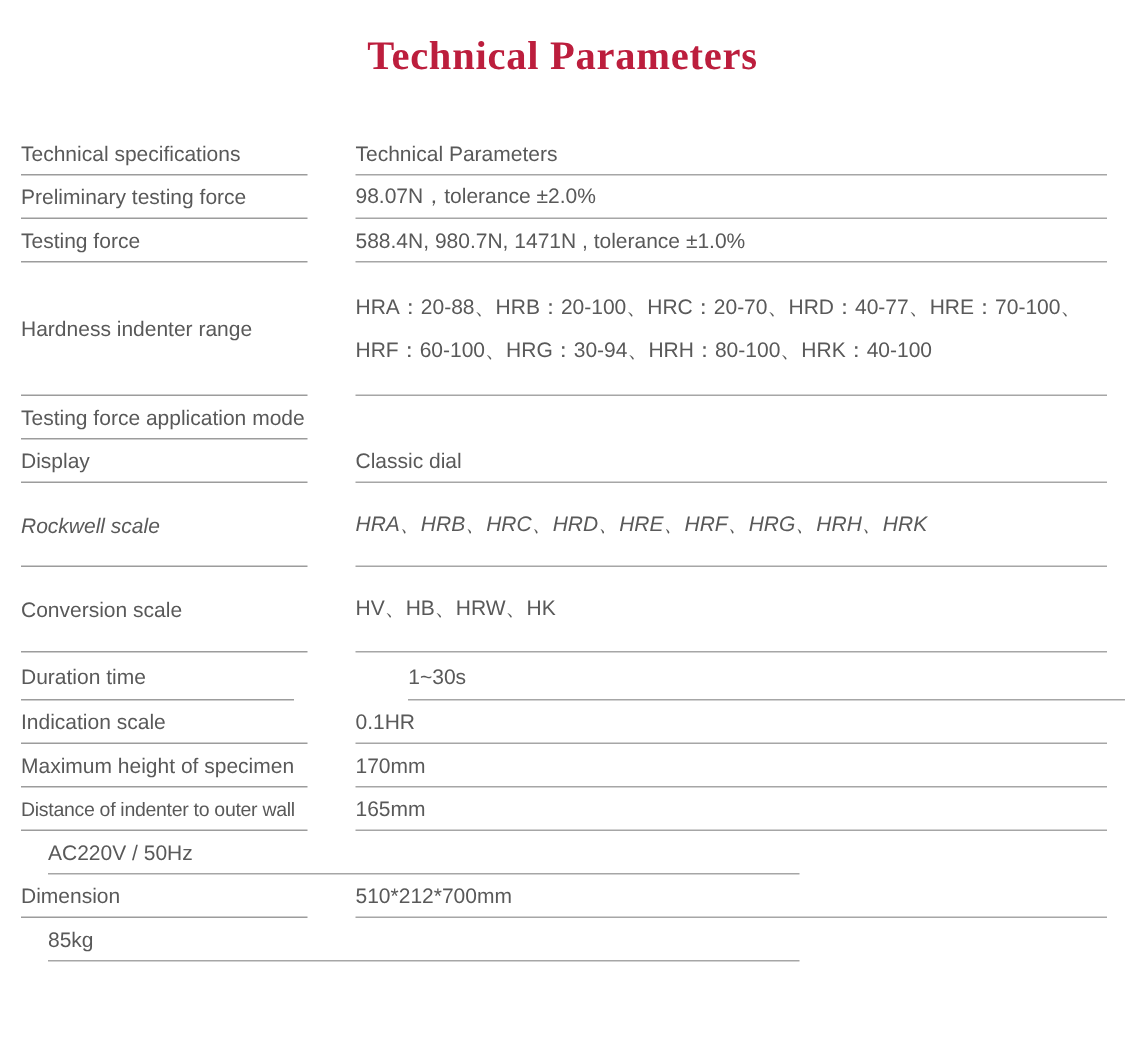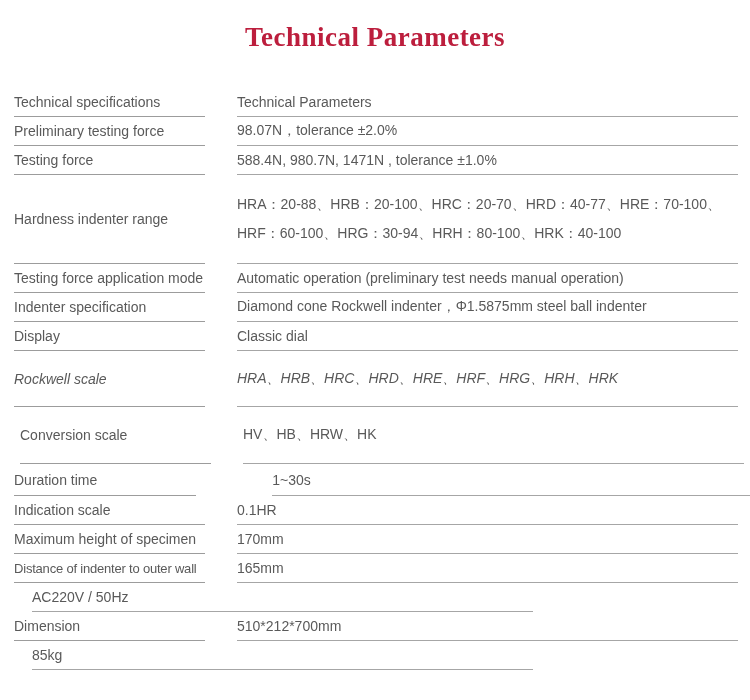--- a/index.html
+++ b/index.html
@@ -24,21 +24,21 @@
   }
   .spec-table {
     margin-top: 35px;
   }
   .row {
     display: flex;
     height: 29px;
   }
   .row.h89 { height: 89px; }
   .row.h56 { height: 56px; font-style: italic; }
-  .row.h57 { height: 57px; justify-content: center; }
+  .row.h57 { height: 57px; }
   .row.h32 { height: 32px; gap: 44px; }
   .cell {
     display: flex;
     align-items: center;
     box-sizing: border-box;
     font-size: 14px;
     color: #595959;
   }
   .cell.label {
     margin-left: 14px;
@@ -103,33 +103,22 @@
       </div>
     <div class="cell value wrap">
         <span>HRA：20-88、HRB：20-100、HRC：20-70、HRD：40-77、HRE：70-100、HRF：60-100、HRG：30-94、HRH：80-100、HRK：40-100</span>
       </div>
   </div>
 
   <div class="row">
     <div class="cell label">
         <span>Testing force application mode</span>
       </div>
-    <div class="cell value">
-        <span>Automatic operation (preliminary test needs manual operation)</span>
-      </div>
-  </div>
-
-  <div class="row">
-    <div class="cell label">
-        <span>Indenter specification</span>
-      </div>
-    <div class="cell value">
-        <span>Diamond cone Rockwell indenter，Φ1.5875mm steel ball indenter</span>
-      </div>
-  </div>
+  </div>
+
 
   <div class="row">
     <div class="cell label">
         <span>Display</span>
       </div>
     <div class="cell value">
         <span>Classic dial</span>
       </div>
   </div>
 

